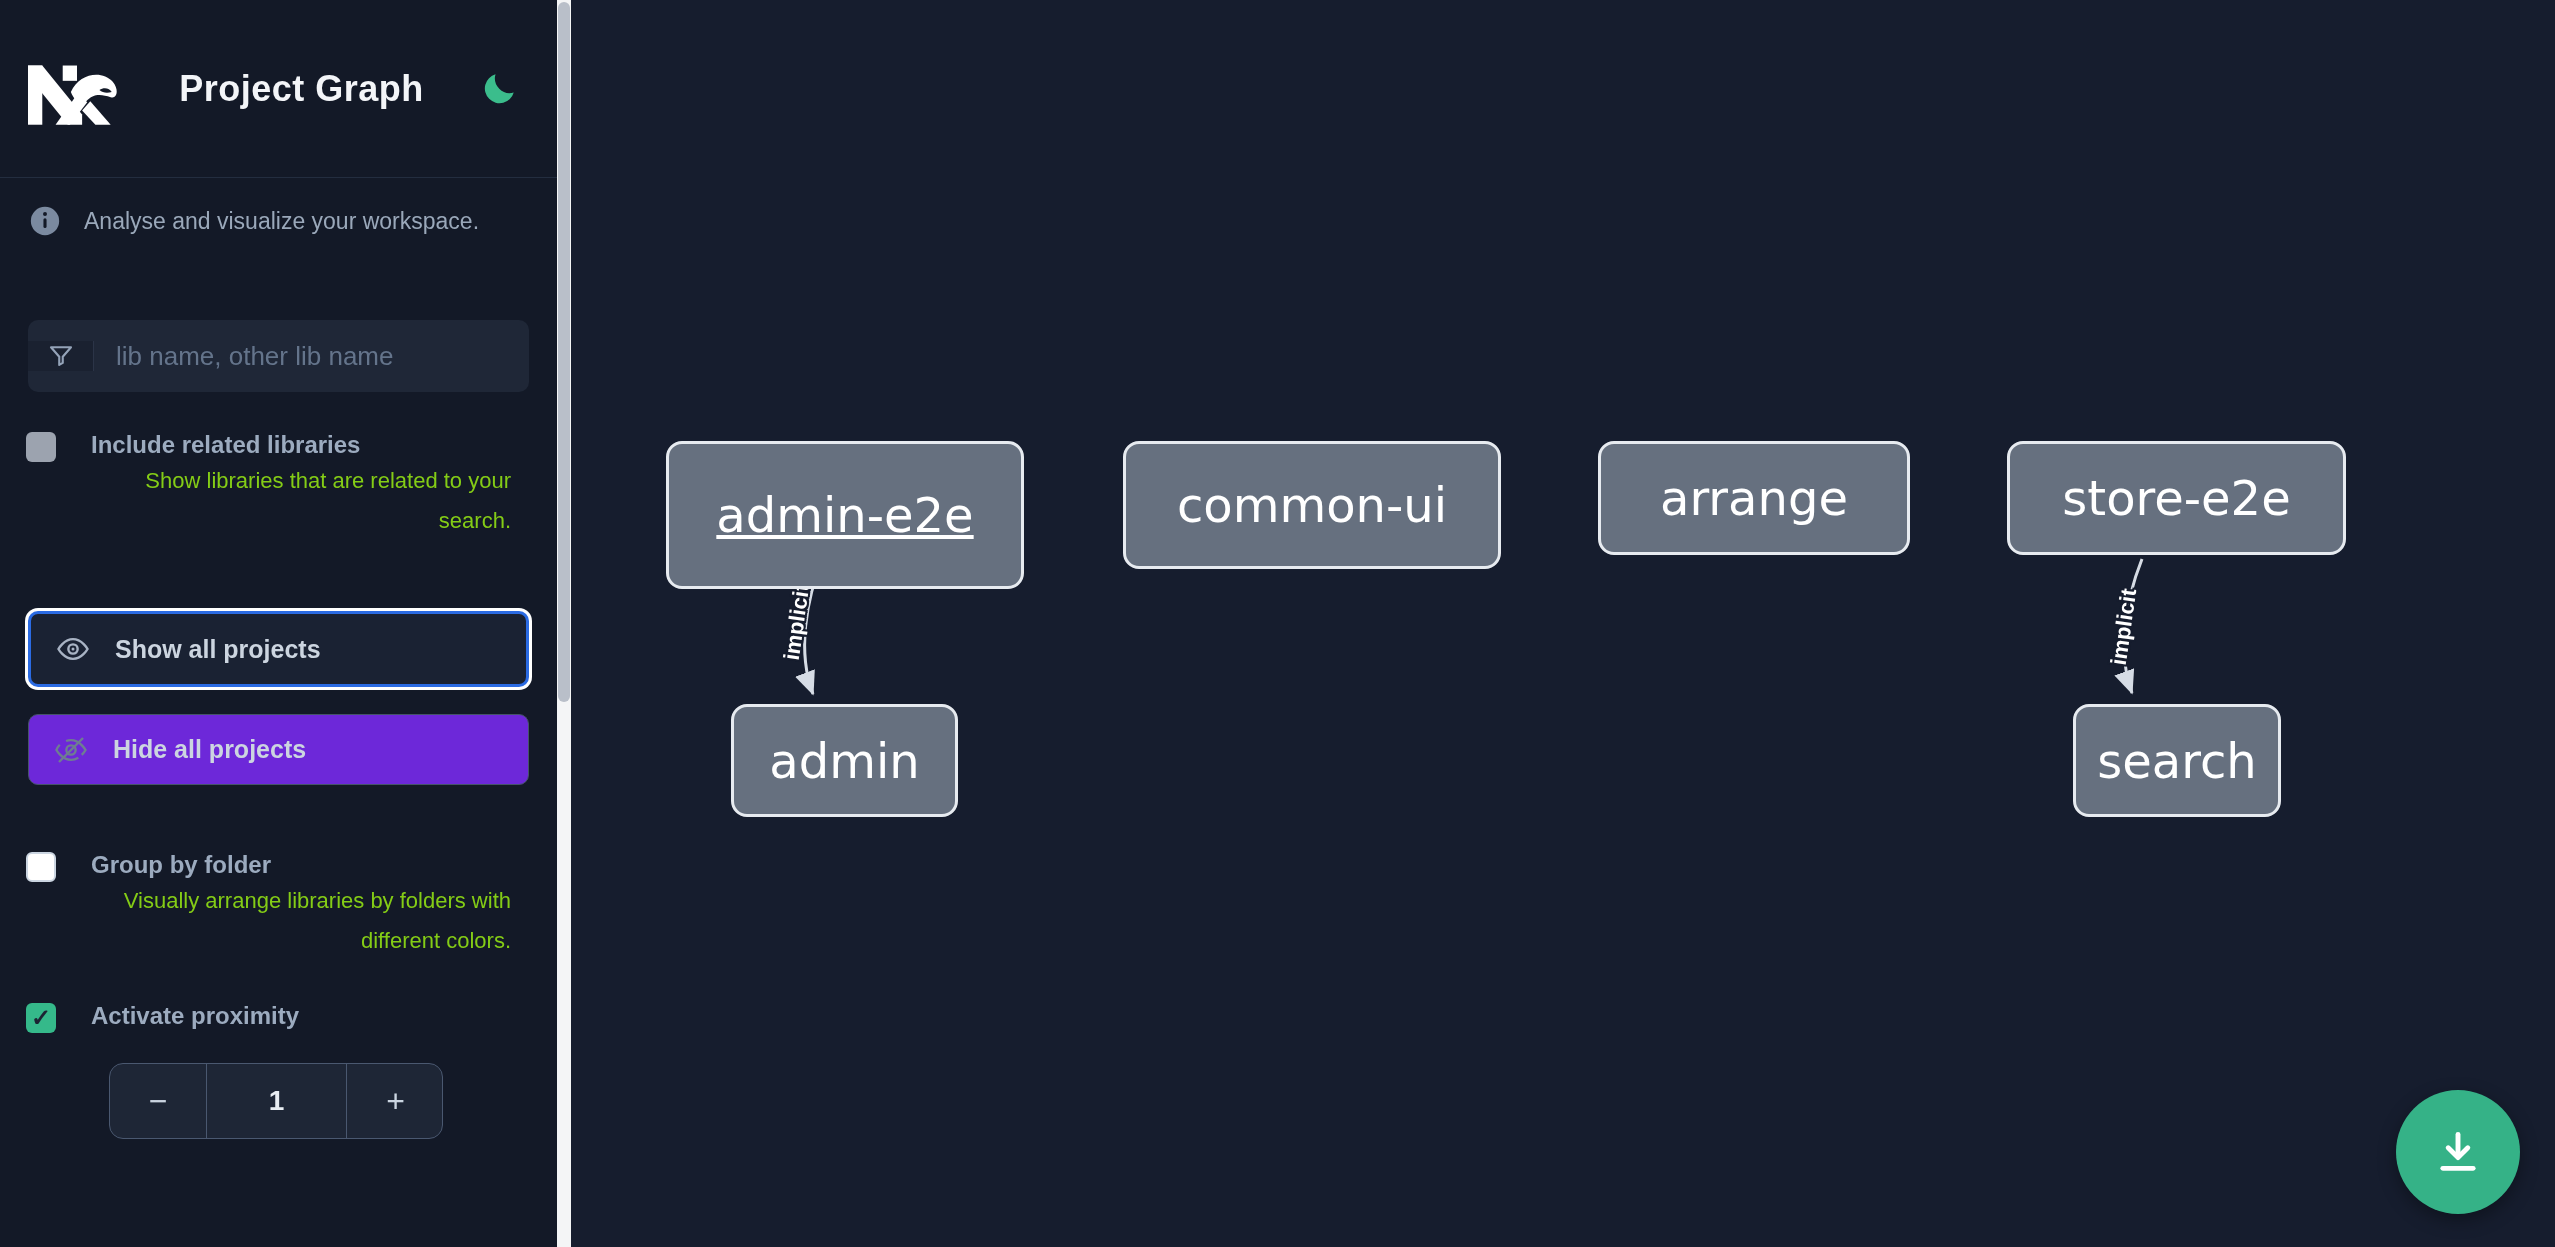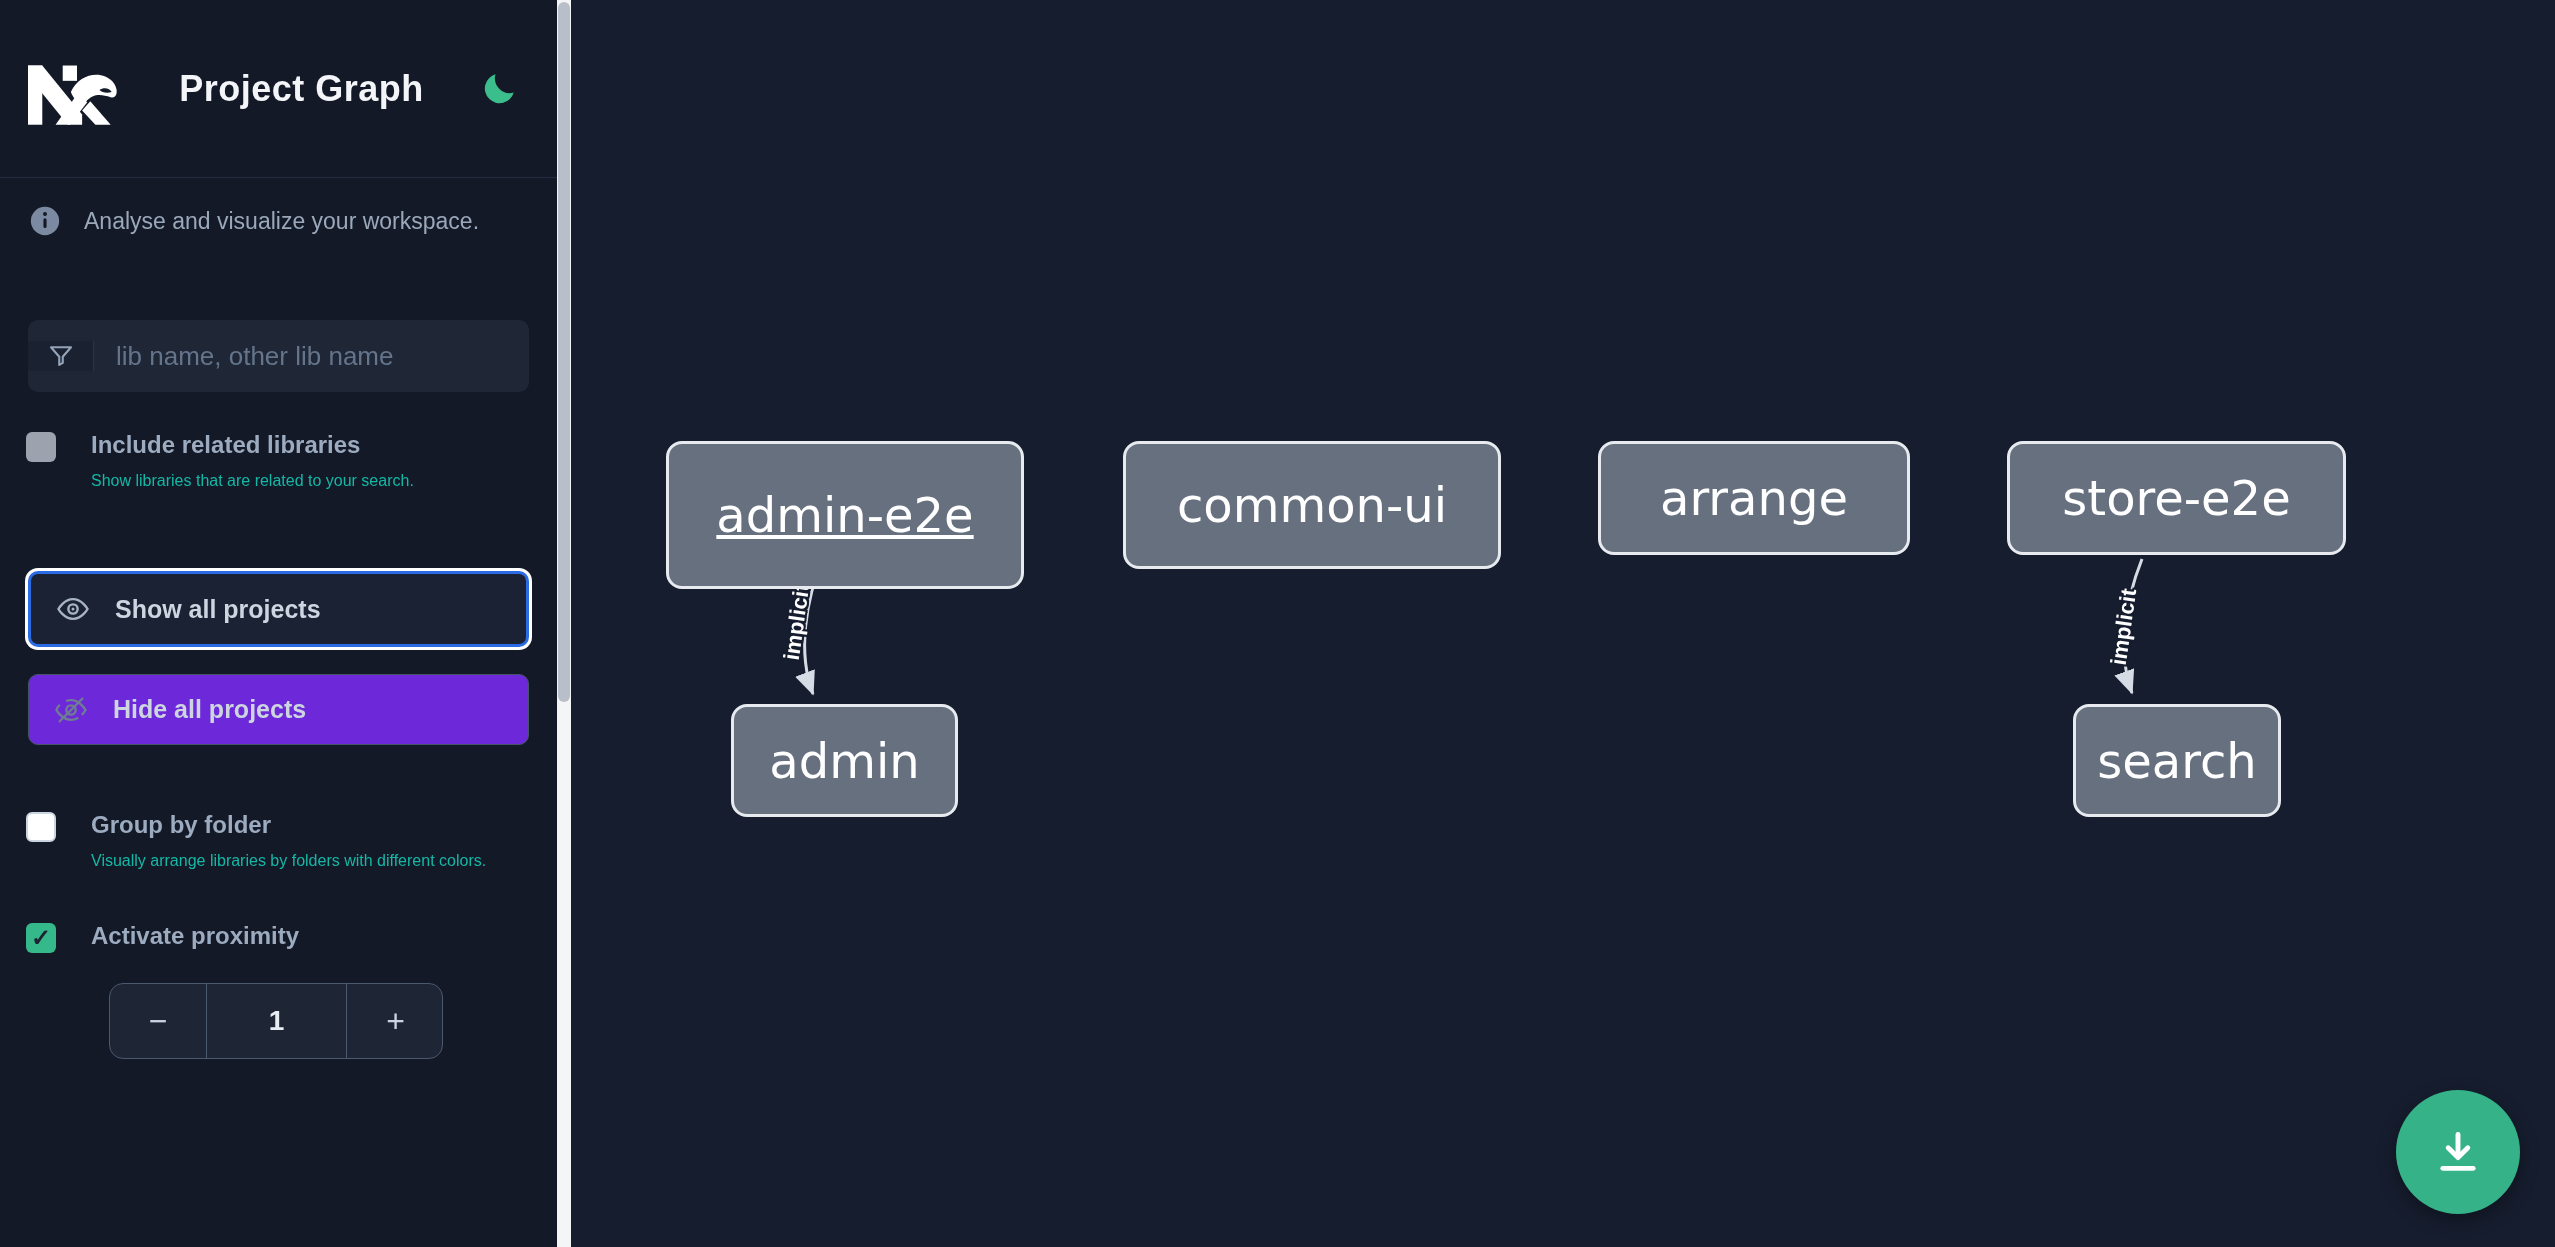--- a/index.html
+++ b/index.html
@@ -53,21 +53,21 @@
   .check-block {
     margin:0 26px; display:grid; grid-template-columns:30px 1fr;
     column-gap:35px;
   }
   .check-block .cb { width:30px; height:30px; border-radius:6px; margin-top:3px; cursor:pointer;
     display:flex; align-items:center; justify-content:center; }
   .cb-disabled { background:#9ca3af; }
   .cb-unchecked { background:#ffffff; border:2px solid #cbd5e1; }
   .cb-checked { background:#35b98a; color:#1c2433; font-size:24px; font-weight:700; line-height:1; }
   .check-label { font-size:24px; font-weight:700; color:#9cabbf; line-height:32px; cursor:pointer; }
-  .check-desc  { font-size:16px; color:#14b8a6; line-height:40px; max-width:420px; }
+  .check-desc  { font-size:22px; color:#84cc16; line-height:40px; max-width:420px;text-align:right; }
 
   .side-btn {
     margin:0 28px; width:501px; display:flex; align-items:center; gap:24px;
     padding:0 24px; border-radius:10px; cursor:pointer;
     font-family:"Liberation Sans",sans-serif;
     font-size:25px; font-weight:700; color:#ccd5e0; text-align:left;
   }
   .btn-show {
     margin-top:70px; height:76px; background:#1a2233;
     border:3px solid #2b6be3; box-shadow:0 0 0 3px #ffffff;

